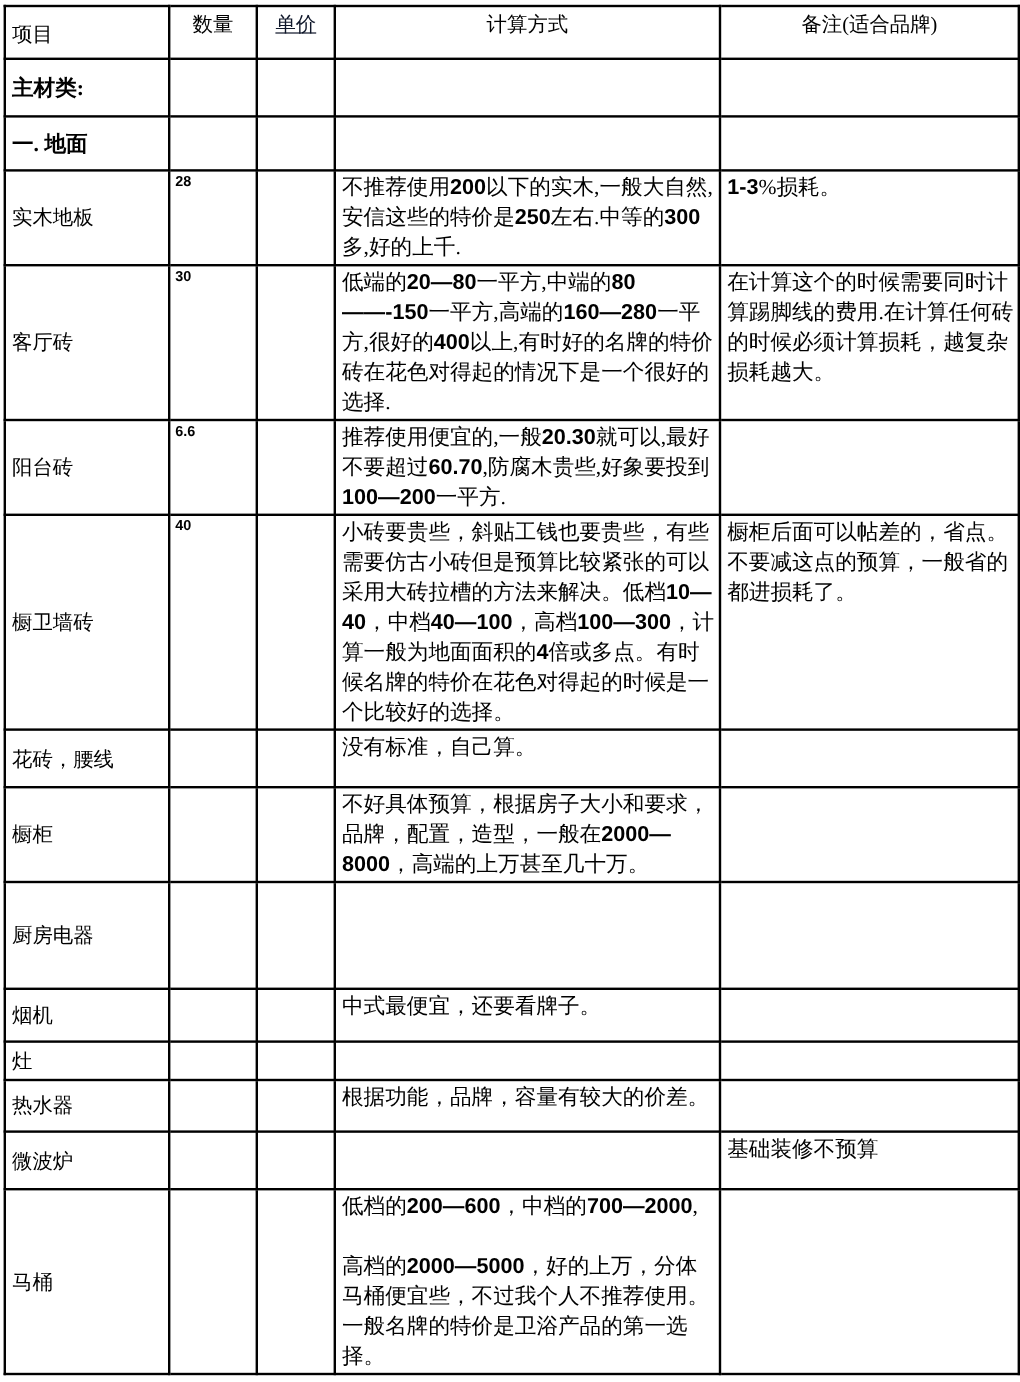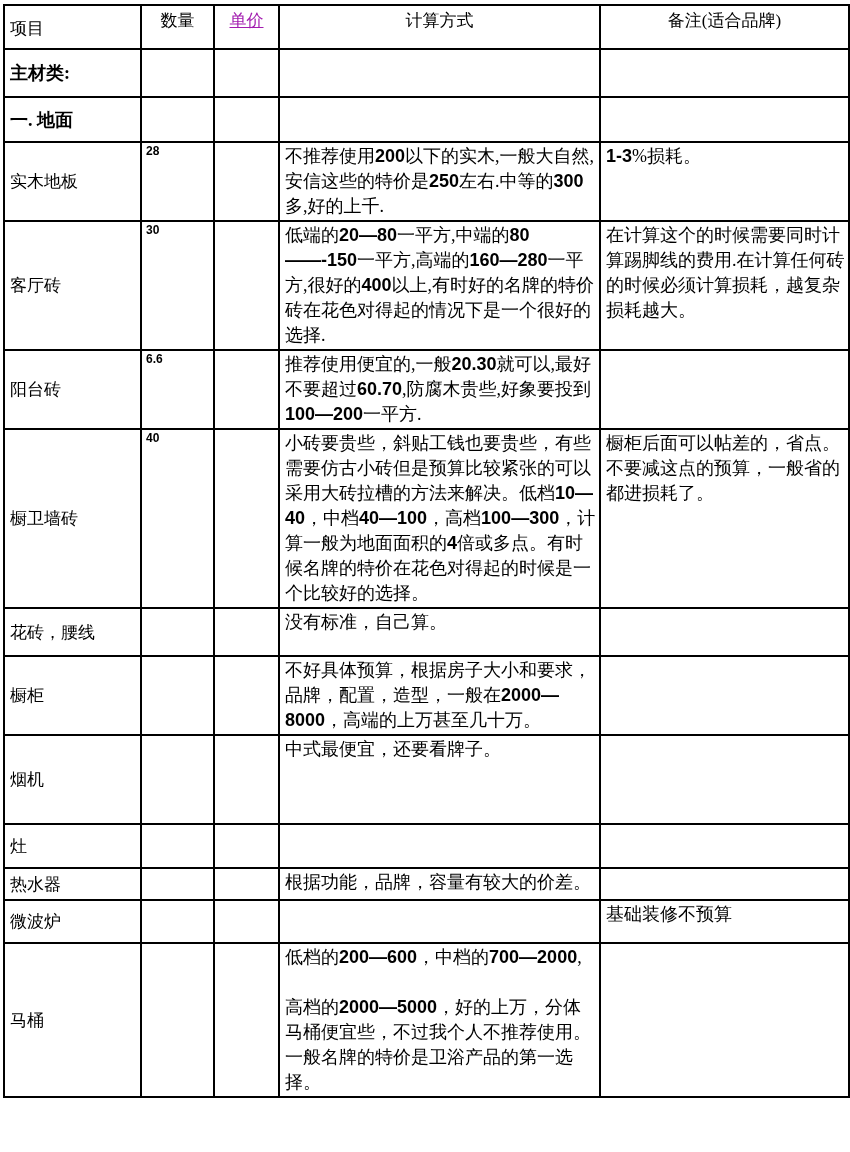--- a/index.html
+++ b/index.html
@@ -92,21 +92,21 @@
       <col style="width:137px">
       <col style="width:73px">
       <col style="width:65px">
       <col style="width:321px">
       <col style="width:249px">
     </colgroup>
     <thead>
       <tr>
         <th class="th-item">项目</th>
         <th>数量</th>
-        <th style="color: #a21caf; text-decoration: underline;">单价</th>
+        <th style="color: #0f172a; text-decoration: underline;">单价</th>
         <th>计算方式</th>
         <th>备注(适合品牌)</th>
       </tr>
     </thead>
     <tbody>
         <tr class="r section">
           <td class="c0">主材类:</td>
           <td class="c1"></td>
           <td class="c2"></td>
           <td class="c3"></td>
@@ -155,20 +155,27 @@
           <td class="c4"></td>
         </tr>
         <tr class="r item">
           <td class="c0">橱柜</td>
           <td class="c1"></td>
           <td class="c2"></td>
           <td class="c3"><span>不好具体预算，根据房子大小和要求，品牌，配置，造型，一般在</span><span class="b">2000—8000</span><span>，高端的上万甚至几十万。</span></td>
           <td class="c4"></td>
         </tr>
         <tr class="r item">
+          <td class="c0">厨房电器</td>
+          <td class="c1"></td>
+          <td class="c2"></td>
+          <td class="c3"></td>
+          <td class="c4"></td>
+        </tr>
+        <tr class="r item">
           <td class="c0">烟机</td>
           <td class="c1"></td>
           <td class="c2"></td>
           <td class="c3"><span>中式最便宜，还要看牌子。</span></td>
           <td class="c4"></td>
         </tr>
         <tr class="r item">
           <td class="c0">灶</td>
           <td class="c1"></td>
           <td class="c2"></td>

